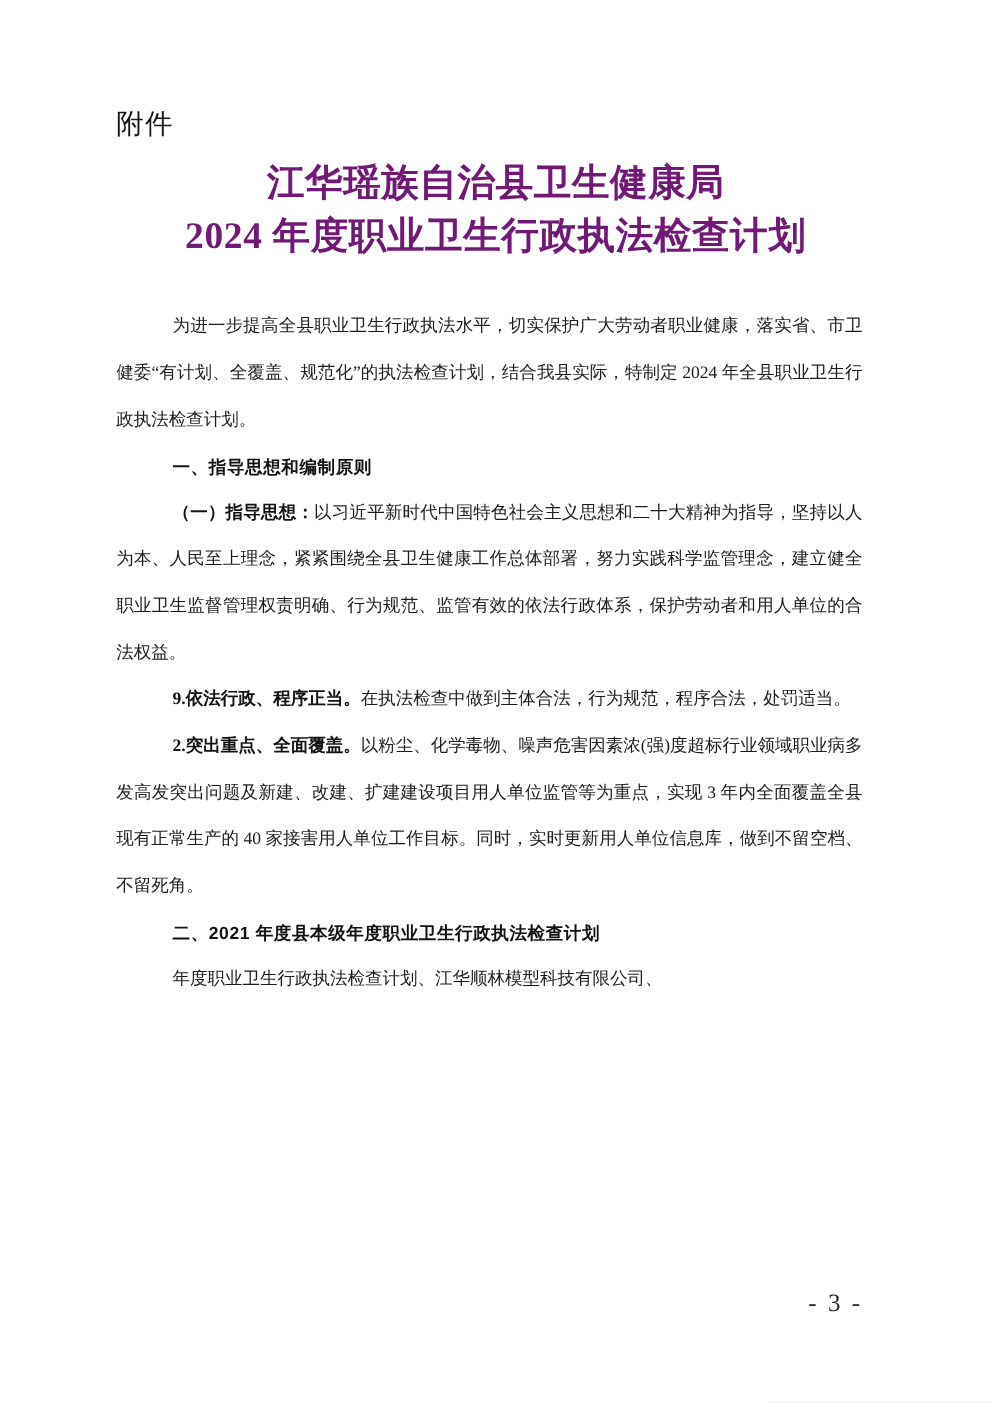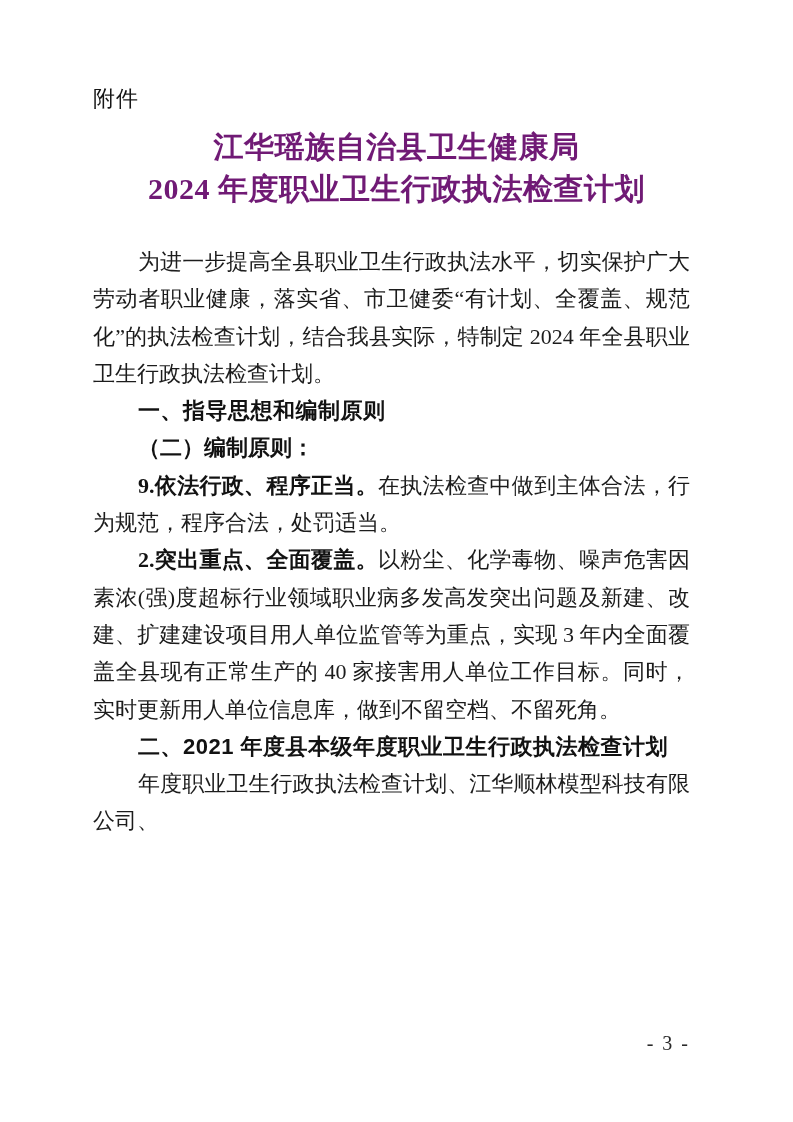--- a/index.html
+++ b/index.html
@@ -37,21 +37,21 @@
     font-size: 30px;
     line-height: 42px;
     color: #701a75;
     letter-spacing: 0.5px;
   }
   .doc-body {
     position: absolute;
     left: 93px;
     top: 243px;
     width: 597px;
-    font-size: 22px;
+    font-size: 14px;
     line-height: 37.3px;
     text-align: justify;
     color: #1c1c1c;
   }
   .doc-body p {
     margin: 0;
     text-indent: 45px;
   }
   .heading-hei {
     font-family: "Liberation Sans", "DejaVu Sans", sans-serif;
@@ -83,22 +83,22 @@
     <div>江华瑶族自治县卫生健康局</div>
     <div>2024 年度职业卫生行政执法检查计划</div>
   </div>
 
   <div class="doc-body">
 
     <p>为进一步提高全县职业卫生行政执法水平，切实保护广大劳动者职业健康，落实省、市卫健委“有计划、全覆盖、规范化”的执法检查计划，结合我县实际，特制定 2024 年全县职业卫生行政执法检查计划。</p>
 
     <p class="heading-hei">一、指导思想和编制原则</p>
 
+    <p><span class="lead-bold">（一）指导思想：</span><span>以习近平新时代中国特色社会主义思想和二十大精神为指导，坚持以人为本、人民至上理念，紧紧围绕全县卫生健康工作总体部署，努力实践科学监管理念，建立健全职业卫生监督管理权责明确、行为规范、监管有效的依法行政体系，保护劳动者和用人单位的合法权益。</span></p>
 
-    <p class="lead-bold">（二）编制原则：</p>
 
     <p><span class="lead-bold">9.依法行政、程序正当。</span><span>在执法检查中做到主体合法，行为规范，程序合法，处罚适当。</span></p>
 
     <p><span class="lead-bold">2.突出重点、全面覆盖。</span><span>以粉尘、化学毒物、噪声危害因素浓(强)度超标行业领域职业病多发高发突出问题及新建、改建、扩建建设项目用人单位监管等为重点，实现 3 年内全面覆盖全县现有正常生产的 40 家接害用人单位工作目标。同时，实时更新用人单位信息库，做到不留空档、不留死角。</span></p>
 
     <p class="heading-hei">二、2021 年度县本级年度职业卫生行政执法检查计划</p>
 
 
     <p>年度职业卫生行政执法检查计划、江华顺林模型科技有限公司、</p>
 

